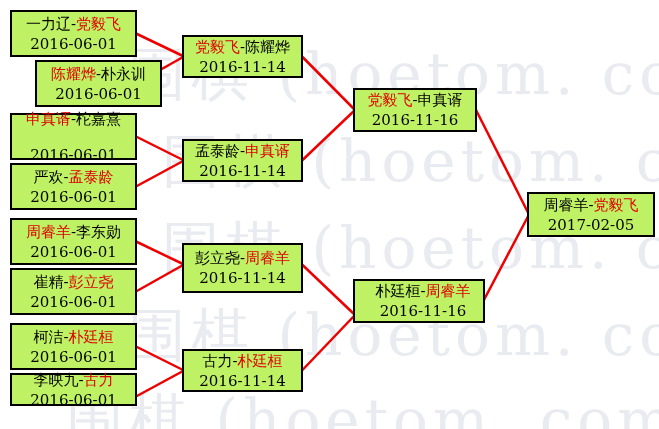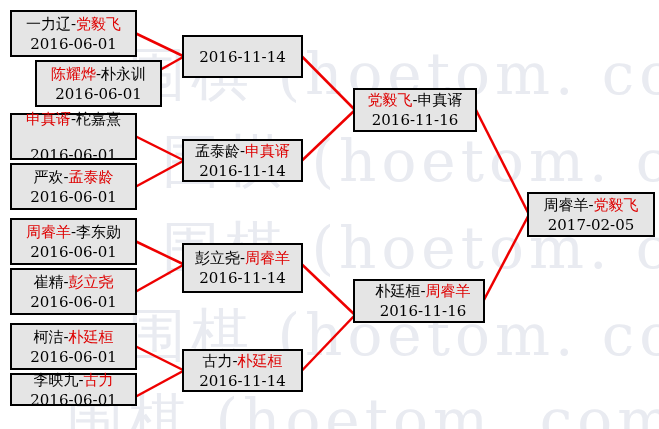--- a/index.html
+++ b/index.html
@@ -16,21 +16,21 @@
     user-select:none;
   }
   .wm.r1{top:36px;left:128px;}
   .wm.r2{top:123px;left:162px;}
   .wm.r3{top:210px;left:162px;}
   .wm.r4{top:297px;left:128px;}
   .wm.r5{top:382px;left:66px;}
   svg.lines{position:absolute;top:0;left:0;z-index:1;}
   .box{
     position:absolute;z-index:2;box-sizing:border-box;
-    background:#e5e5e5;border:2px solid #000000;
+    background:#bef264;border:2px solid #000000;
     display:flex;flex-direction:column;align-items:center;justify-content:center;
     font-size:15px;line-height:20px;text-align:center;color:#000000;
   }
   .box .players{white-space:nowrap;}
   .box .date{white-space:nowrap;color:#000000;}
   .redname{color:#de0000;}
 </style>
 </head>
 <body>
 
@@ -85,20 +85,21 @@
       </div>
       <div class="box" style="left: 10px; top: 323px; width: 127px; height: 47px;">
         <div class="players"><span>柯洁</span><span>-</span><span class="redname">朴廷桓</span></div>
         <div class="date">2016-06-01</div>
       </div>
       <div class="box" style="left: 10px; top: 373px; width: 127px; height: 33px;">
         <div class="players"><span>李映九</span><span>-</span><span class="redname">古力</span></div>
         <div class="date">2016-06-01</div>
       </div>
       <div class="box" style="left: 182px; top: 35px; width: 121px; height: 43px;">
+        <div class="players"><span class="redname">党毅飞</span><span>-</span><span>陈耀烨</span></div>
         <div class="date">2016-11-14</div>
       </div>
       <div class="box" style="left: 182px; top: 139px; width: 121px; height: 43px;">
         <div class="players"><span>孟泰龄</span><span>-</span><span class="redname">申真谞</span></div>
         <div class="date">2016-11-14</div>
       </div>
       <div class="box" style="left: 182px; top: 243px; width: 121px; height: 50px;">
         <div class="players"><span>彭立尧</span><span>-</span><span class="redname">周睿羊</span></div>
         <div class="date">2016-11-14</div>
       </div>

